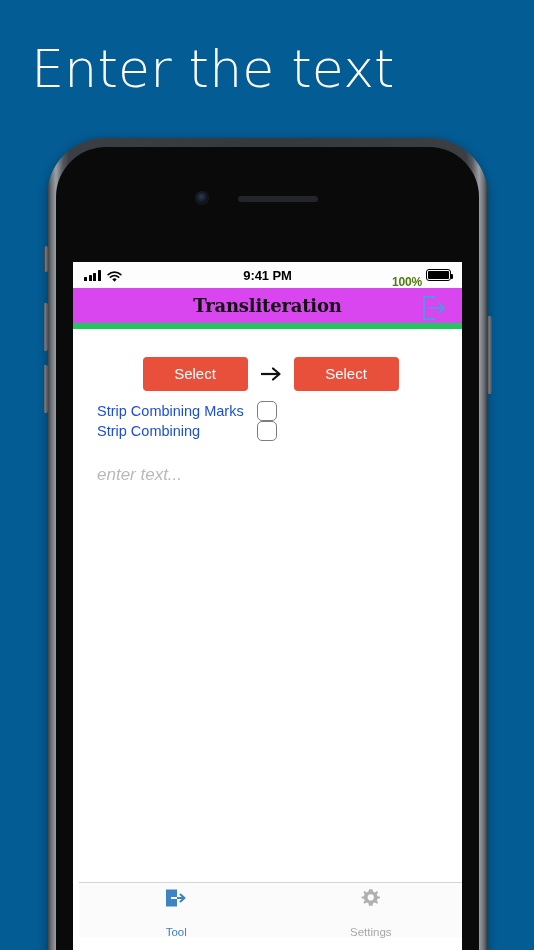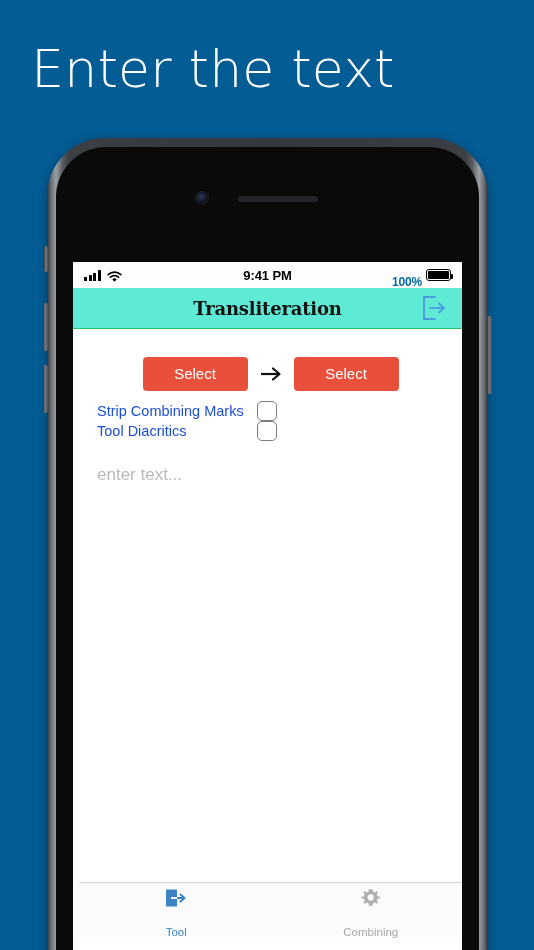--- a/index.html
+++ b/index.html
@@ -136,21 +136,21 @@
   }
   .sb-right {
     margin-left: auto;
     display: flex;
     align-items: center;
     gap: 4px;
   }
   .sb-batt-label {
     font-size: 12px;
     font-weight: bold;
-    color: #0369a1;
+    color: #4d7c0f;
     letter-spacing: -0.2px;
     margin-top: 14px;
   }
   .sb-batt {
     position: relative;
     width: 25px;
     height: 12px;
     border: 1px solid #000;
     border-radius: 3px;
     padding: 1px;
@@ -165,22 +165,22 @@
     right: -3px; top: 3.5px;
     width: 2px; height: 5px;
     background: #000;
     border-radius: 0 1px 1px 0;
   }
 
   
   .navbar {
     position: relative;
     height: 41px;
-    background: #5eead4;
-    border-bottom: 1px solid #22c55e;
+    background: #d946ef;
+    border-bottom: 6px solid #22c55e;
     display: flex;
     align-items: center;
     justify-content: center;
   }
   .nav-title {
     font-size: 18px;
     font-weight: bold;
     color: #111;
     font-family: "DejaVu Serif", serif;
     letter-spacing: -0.2px;
@@ -248,20 +248,21 @@
 
   .text-input {
     margin: 24px 0 0 18px;
     width: 340px;
     border: none;
     outline: none;
     background: transparent;
     font-size: 17px;
     color: #2b2b2b;
     font-family: "Liberation Sans", sans-serif;
+    font-style: italic;
   }
   .text-input::placeholder { color: #b9b9b9; }
 
   
   .tabbar {
     position: absolute;
     left: 0; bottom: 0;
     width: 389px;
     height: 55px;
     background: #fbfbfb;
@@ -355,21 +356,21 @@
       </div>
       <button class="select-btn">Select</button>
     </div>
 
     <div class="checkbox-row">
       <span class="cb-label">Strip Combining Marks</span>
       <span class="cb-box"></span>
     </div>
 
     <div class="checkbox-row">
-      <span class="cb-label">Tool Diacritics</span>
+      <span class="cb-label">Strip Combining</span>
       <span class="cb-box"></span>
     </div>
 
     <input class="text-input" type="text" placeholder="enter text..." style="">
 
     
     <div class="tabbar">
 
       <div class="tab active">
         <span class="tab-icon">
@@ -384,18 +385,18 @@
       </div>
 
 
       <div class="tab">
         <span class="tab-icon">
           <svg width="24" height="24" viewBox="0 0 24 24">
             <path fill="#b0b0b0" d="M12 3.2 L13.5 3.2 L14 5.6 L15.9 6.4 L18 5.1 L19.1 6.2 L17.8 8.3 L18.6 10.2 L21 10.7 L21 12.2 L18.6 12.7 L17.8 14.6 L19.1 16.7 L18 17.8 L15.9 16.5 L14 17.3 L13.5 19.7 L12 19.7 L11.5 19.7 L10 19.7 L9.5 17.3 L7.6 16.5 L5.5 17.8 L4.4 16.7 L5.7 14.6 L4.9 12.7 L2.5 12.2 L2.5 10.7 L4.9 10.2 L5.7 8.3 L4.4 6.2 L5.5 5.1 L7.6 6.4 L9.5 5.6 L10 3.2 Z"></path>
             <circle cx="11.75" cy="11.45" r="3.1" fill="#fbfbfb"></circle>
           </svg>
         </span>
-        <span class="tab-label">Combining</span>
+        <span class="tab-label">Settings</span>
       </div>
 
     </div>
   </div>
 </div>
 
 </body></html>

